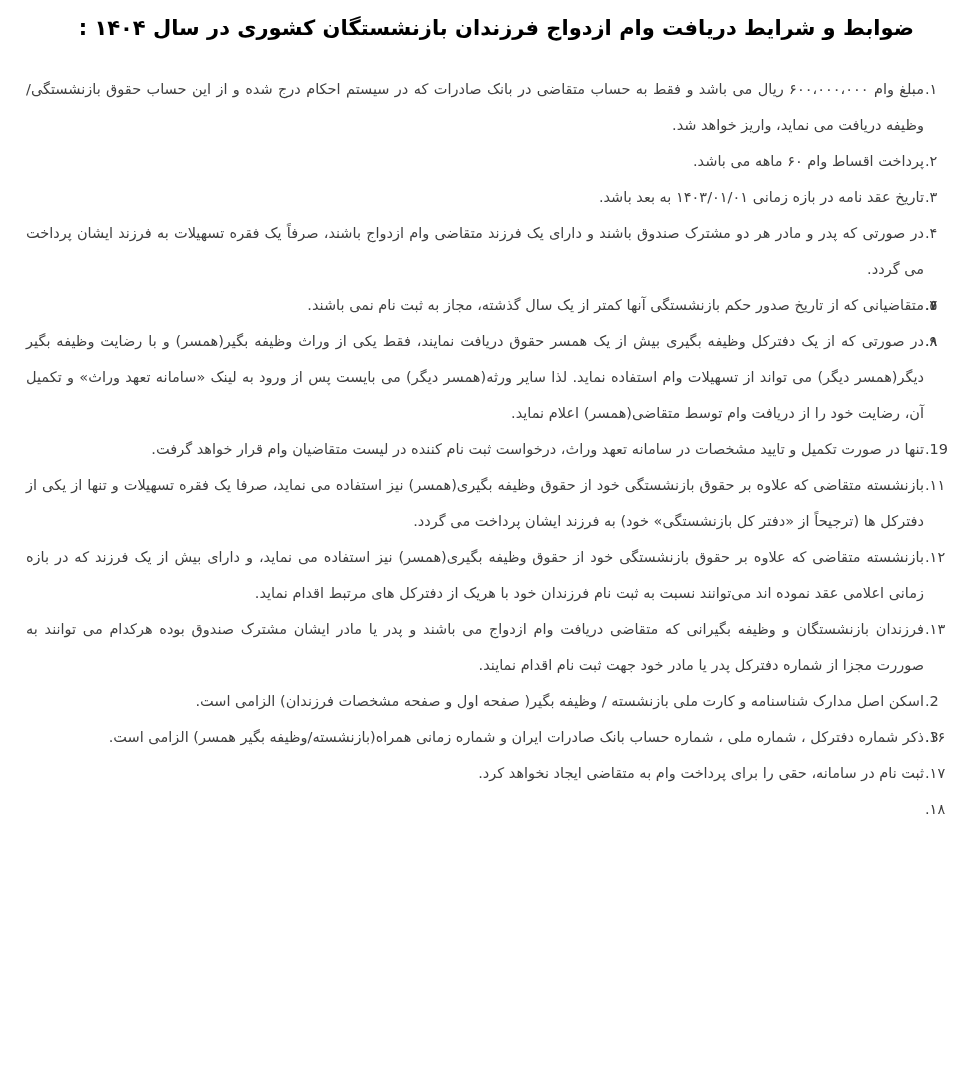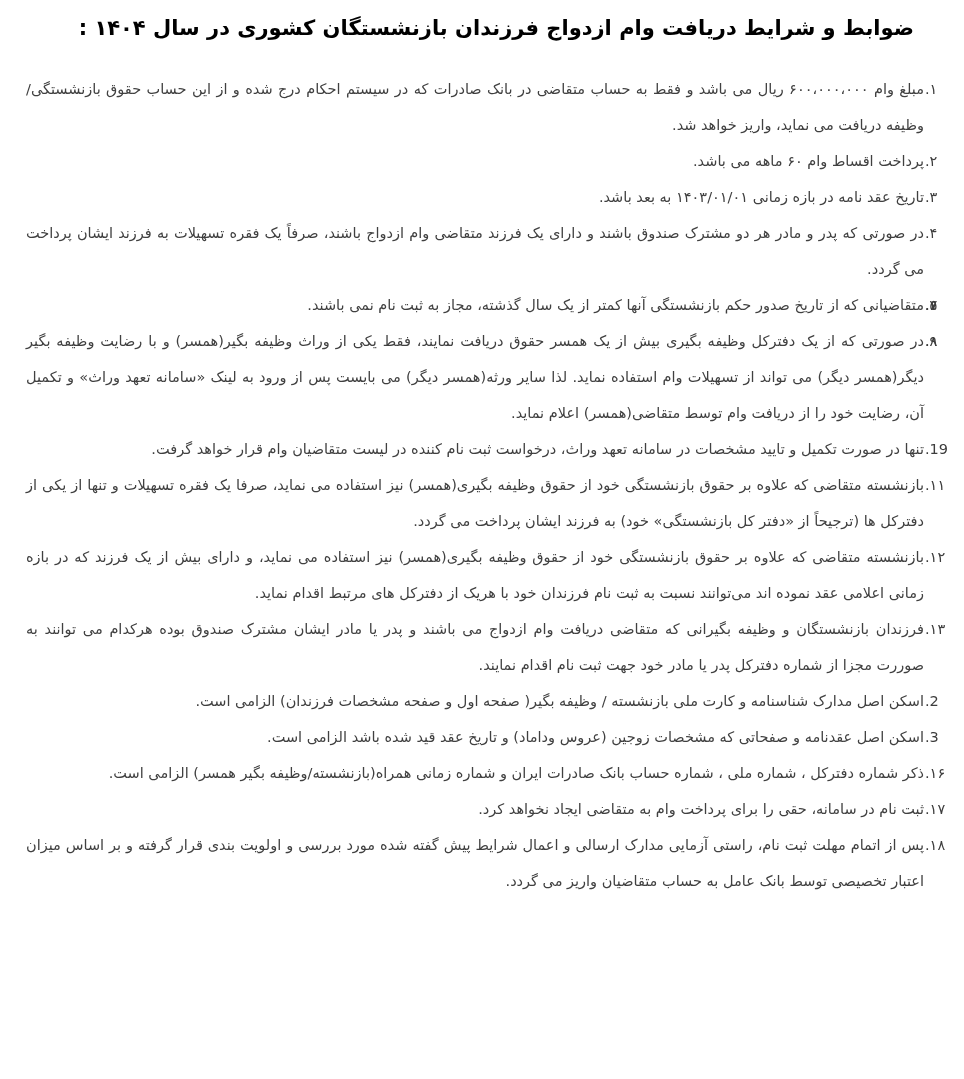--- a/index.html
+++ b/index.html
@@ -69,19 +69,19 @@
       <div class="item"><span class="num">۵.</span></div>
       <div class="item"><span class="num">۶.</span></div>
       <div class="item"><span class="num">۷.</span><span class="txt">متقاضیانی که از تاریخ صدور حکم بازنشستگی آنها کمتر از یک سال گذشته، مجاز به ثبت نام نمی باشند.</span></div>
       <div class="item"><span class="num">۸.</span></div>
       <div class="item"><span class="num">۹.</span><span class="txt">در صورتی که از یک دفترکل وظیفه بگیری بیش از یک همسر حقوق دریافت نمایند، فقط یکی از وراث وظیفه بگیر(همسر) و با رضایت وظیفه بگیر دیگر(همسر دیگر) می تواند از تسهیلات وام استفاده نماید. لذا سایر ورثه(همسر دیگر) می بایست پس از ورود به لینک «سامانه تعهد وراث» و تکمیل آن، رضایت خود را از دریافت وام توسط متقاضی(همسر) اعلام نماید.</span></div>
       <div class="item"><span class="num">19.</span><span class="txt">تنها در صورت تکمیل و تایید مشخصات در سامانه تعهد وراث، درخواست ثبت نام کننده در لیست متقاضیان وام قرار خواهد گرفت.</span></div>
       <div class="item"><span class="num">۱۱.</span><span class="txt">بازنشسته متقاضی که علاوه بر حقوق بازنشستگی خود از حقوق وظیفه بگیری(همسر) نیز استفاده می نماید، صرفا یک فقره تسهیلات و تنها از یکی از دفترکل ها (ترجیحاً از «دفتر کل بازنشستگی» خود) به فرزند ایشان پرداخت می گردد.</span></div>
       <div class="item"><span class="num">۱۲.</span><span class="txt">بازنشسته متقاضی که علاوه بر حقوق بازنشستگی خود از حقوق وظیفه بگیری(همسر) نیز استفاده می نماید، و دارای بیش از یک فرزند که در بازه زمانی اعلامی عقد نموده اند می‌توانند نسبت به ثبت نام فرزندان خود با هریک از دفترکل های مرتبط اقدام نماید.</span></div>
       <div class="item"><span class="num">۱۳.</span><span class="txt">فرزندان بازنشستگان و وظیفه بگیرانی که متقاضی دریافت وام ازدواج می باشند و پدر یا مادر ایشان مشترک صندوق بوده هرکدام می توانند به صوررت مجزا از شماره دفترکل پدر یا مادر خود جهت ثبت نام اقدام نمایند.</span></div>
       <div class="item"><span class="num">2.</span><span class="txt">اسکن اصل مدارک شناسنامه و کارت ملی بازنشسته / وظیفه بگیر( صفحه اول و صفحه مشخصات فرزندان) الزامی است.</span></div>
-      <div class="item"><span class="num">3.</span><span class="txt">اسکن اصل عقدنامه و صفحاتی که مشخصات زوجین (عروس وداماد) و تاریخ عقد قید شده باشد الزامی است.</span></div>
+      <div class="item"><span class="num">3.</span></div>
       <div class="item"><span class="num">۱۶.</span><span class="txt">ذکر شماره دفترکل ، شماره ملی ، شماره حساب بانک صادرات ایران و شماره زمانی همراه(بازنشسته/وظیفه بگیر همسر) الزامی است.</span></div>
       <div class="item"><span class="num">۱۷.</span><span class="txt">ثبت نام در سامانه، حقی را برای پرداخت وام به متقاضی ایجاد نخواهد کرد.</span></div>
-      <div class="item"><span class="num">۱۸.</span><span class="txt">پس از اتمام مهلت ثبت نام، راستی آزمایی مدارک ارسالی و اعمال شرایط پیش گفته شده مورد بررسی و اولویت بندی قرار گرفته و بر اساس میزان اعتبار تخصیصی توسط بانک عامل به حساب متقاضیان واریز می گردد.</span></div>
+      <div class="item"><span class="num">۱۸.</span></div>
     </div>
 
 </div>
 
 </body></html>

